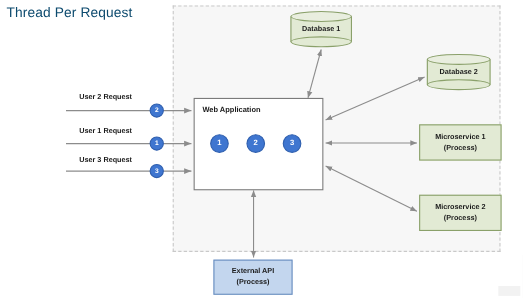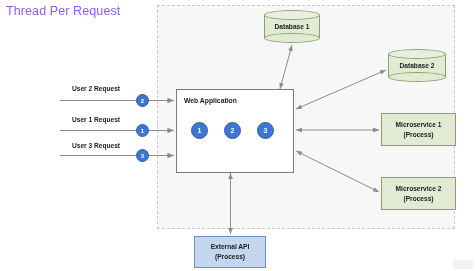--- a/index.html
+++ b/index.html
@@ -23,21 +23,21 @@
     top: 0;
     width: 475px;
     height: 271px;
   }
 
   .title {
     position: absolute;
     left: 6px;
     top: 4px;
     font-size: 12.5px;
-    color: #8b5cf6;
+    color: #0c4a6e;
     letter-spacing: 0.1px;
     white-space: nowrap;
   }
 
   .boundary {
     position: absolute;
     left: 157px;
     top: 5px;
     width: 298px;
     height: 224px;

